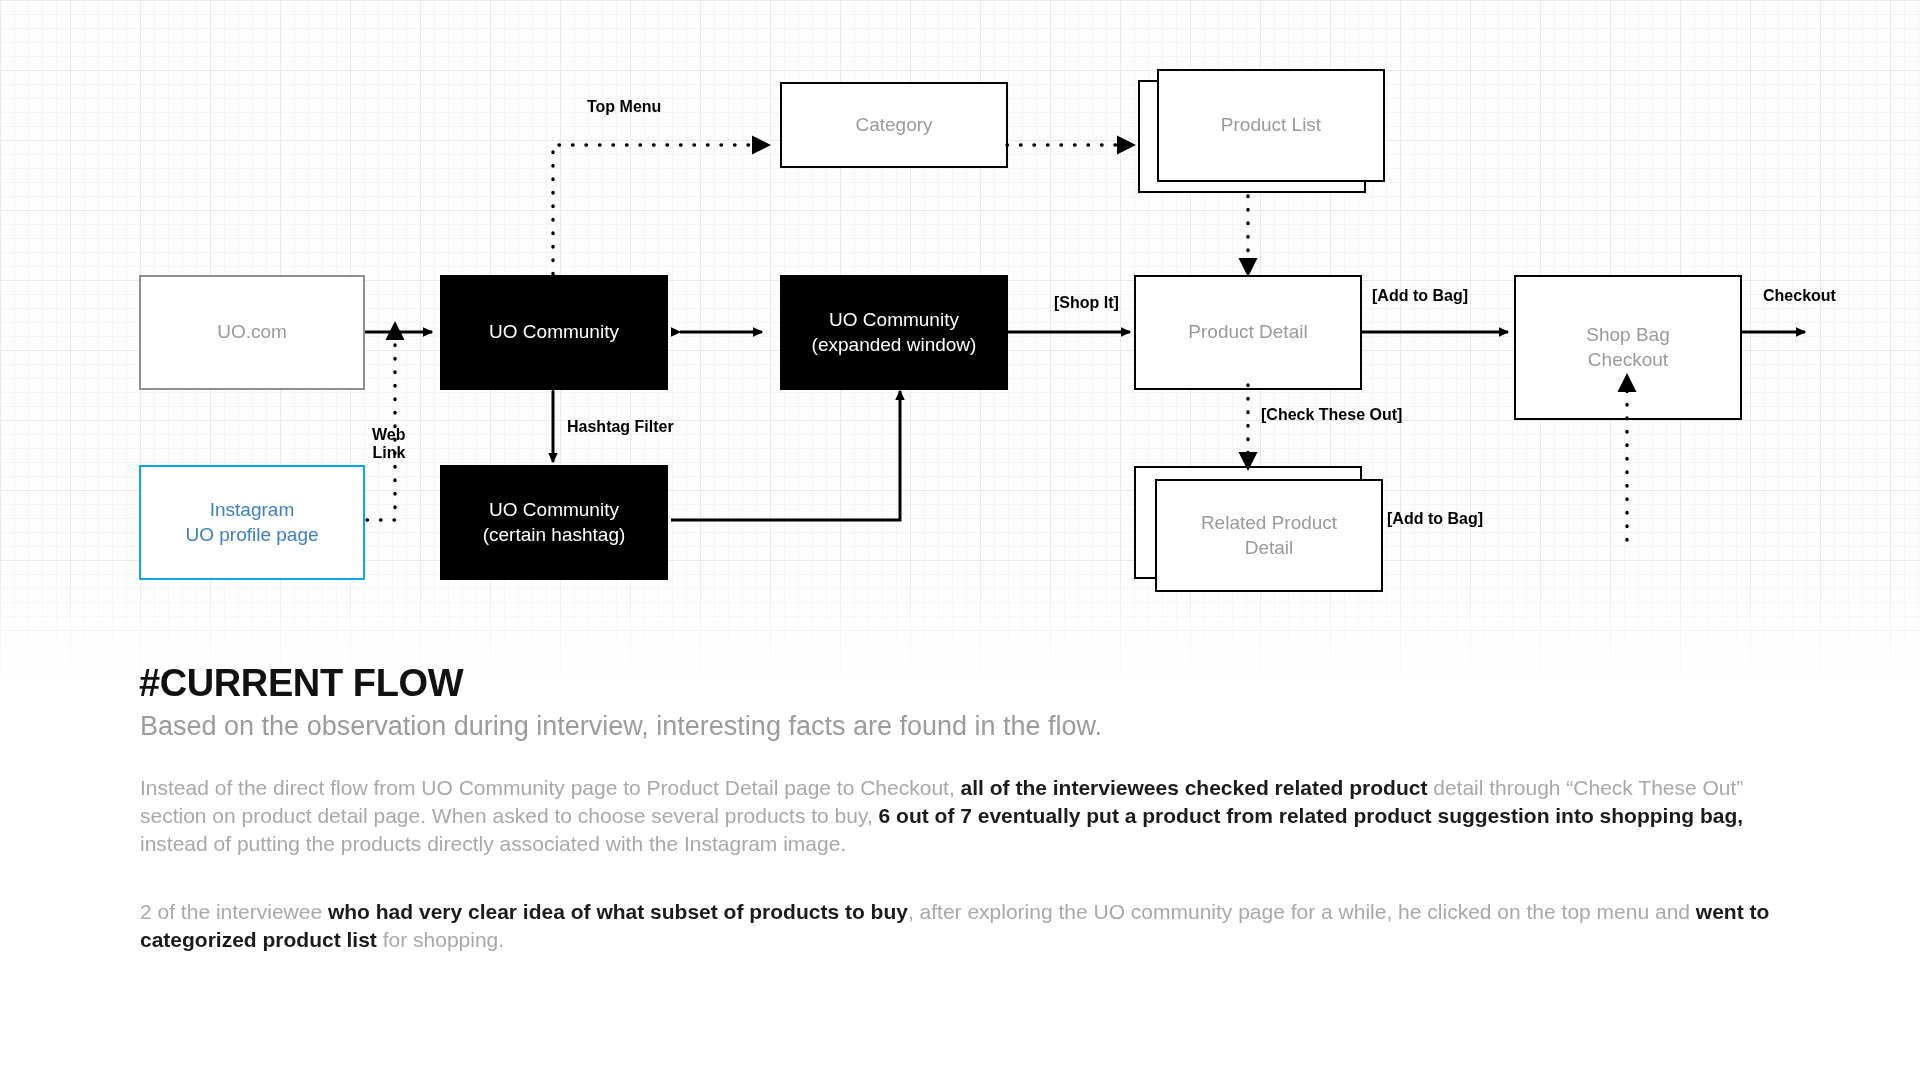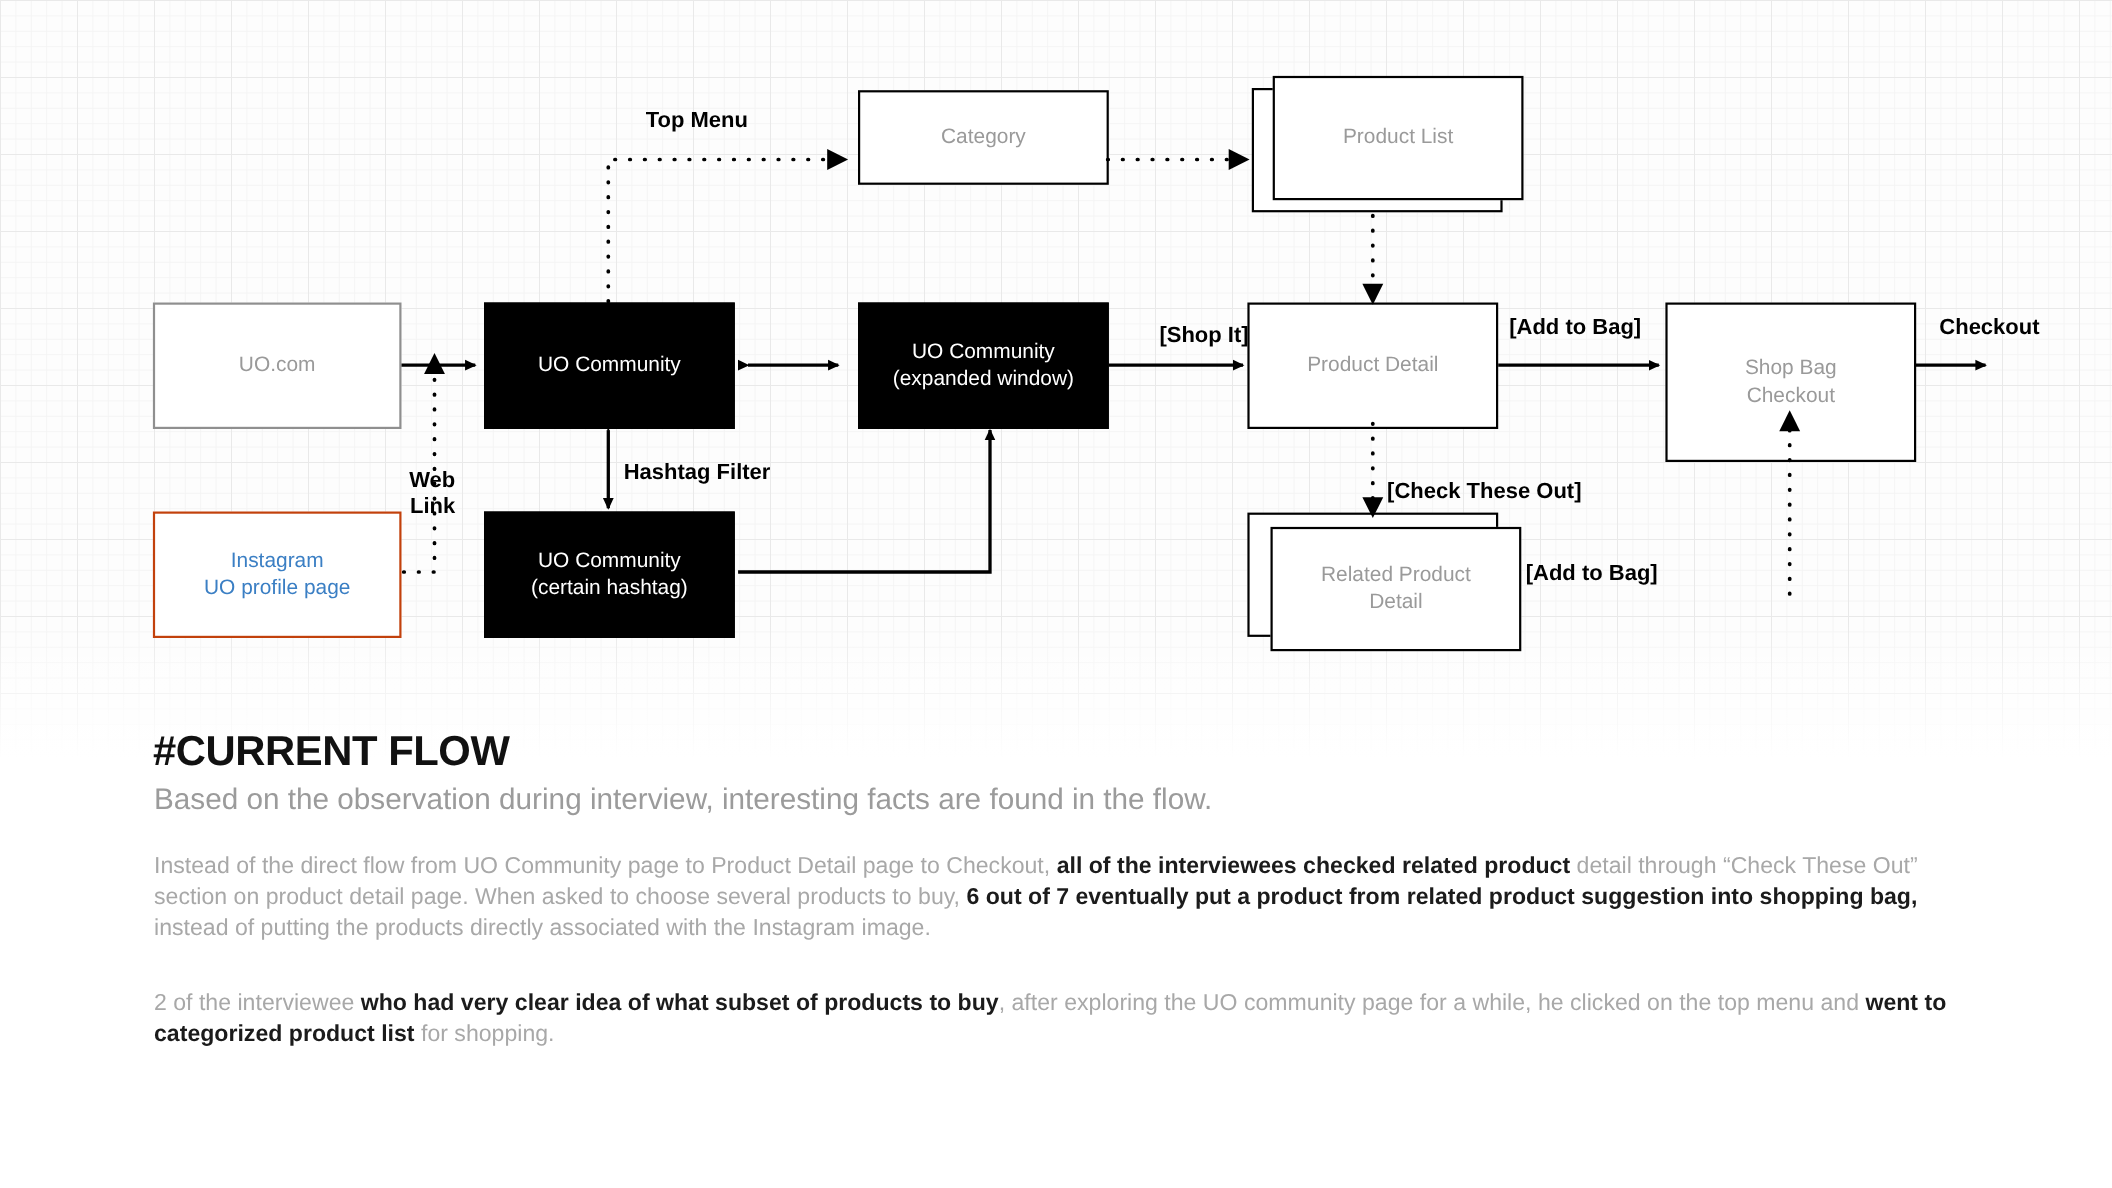--- a/index.html
+++ b/index.html
@@ -50,21 +50,21 @@
     font-weight:400;
   }
   .node-white-gray{
     background:#ffffff;
     border:2px solid #8f8f8f;
     color:#9a9a9a;
     font-size:19px;
   }
   .node-link{
     background:#ffffff;
-    border:2px solid #c2410c;
+    border:2px solid #0ea5e9;
     color:#3b7fc4;
     font-size:19px;
   }
   .node-black{
     background:#000000;
     border:2px solid #000000;
     color:#ffffff;
     font-size:19px;
   }
   .node-stack-back{
@@ -73,21 +73,21 @@
     border:2px solid #000000;
     z-index:4;
   }
 
   
   #wires{ position:absolute; left:0; top:0; width:1920px; height:690px; z-index:6; overflow:visible; }
 
   
   .edge-label{
     position:absolute;
-    font-size:20px;
+    font-size:16px;
     font-weight:bold;
     color:#000;
     white-space:pre-line;
     line-height:1.15;
     z-index:7;
   }
 
   
   #textblock{ position:absolute; left:0; top:620px; width:1920px; }
   #headline{
@@ -217,21 +217,21 @@
 
   <div class="edge-label" style="left:372px; top:405px; text-align:right;margin-top:21px;">Web
 Link</div>
 
   <div class="edge-label" style="left:567px; top:418px;">Hashtag Filter</div>
 
   <div class="edge-label" style="left:1014px; top:294px;margin-left:40px;">[Shop It]</div>
 
   <div class="edge-label" style="left:1372px; top:287px;">[Add to Bag]</div>
 
-  <div class="edge-label" style="left:1261px; top:436px;">[Check These Out]</div>
+  <div class="edge-label" style="left:1261px; top:406px;">[Check These Out]</div>
 
   <div class="edge-label" style="left:1387px; top:510px;">[Add to Bag]</div>
 
   <div class="edge-label" style="left:1763px; top:287px;">Checkout</div>
 </div>
 
 <div id="textblock">
   <div id="headline">#CURRENT FLOW</div>
   <div id="subhead">Based on the observation during interview, interesting facts are found in the flow.</div>
   <div class="para" id="para1"><span>Instead of the direct flow from UO Community page to Product Detail page to Checkout, </span><b>all of the interviewees checked related product</b><span> detail through “Check These Out” section on product detail page. When asked to choose several products to buy, </span><b>6 out of 7 eventually put a product from related product suggestion into shopping bag,</b><span> instead of putting the products directly associated with the Instagram image.</span></div>

